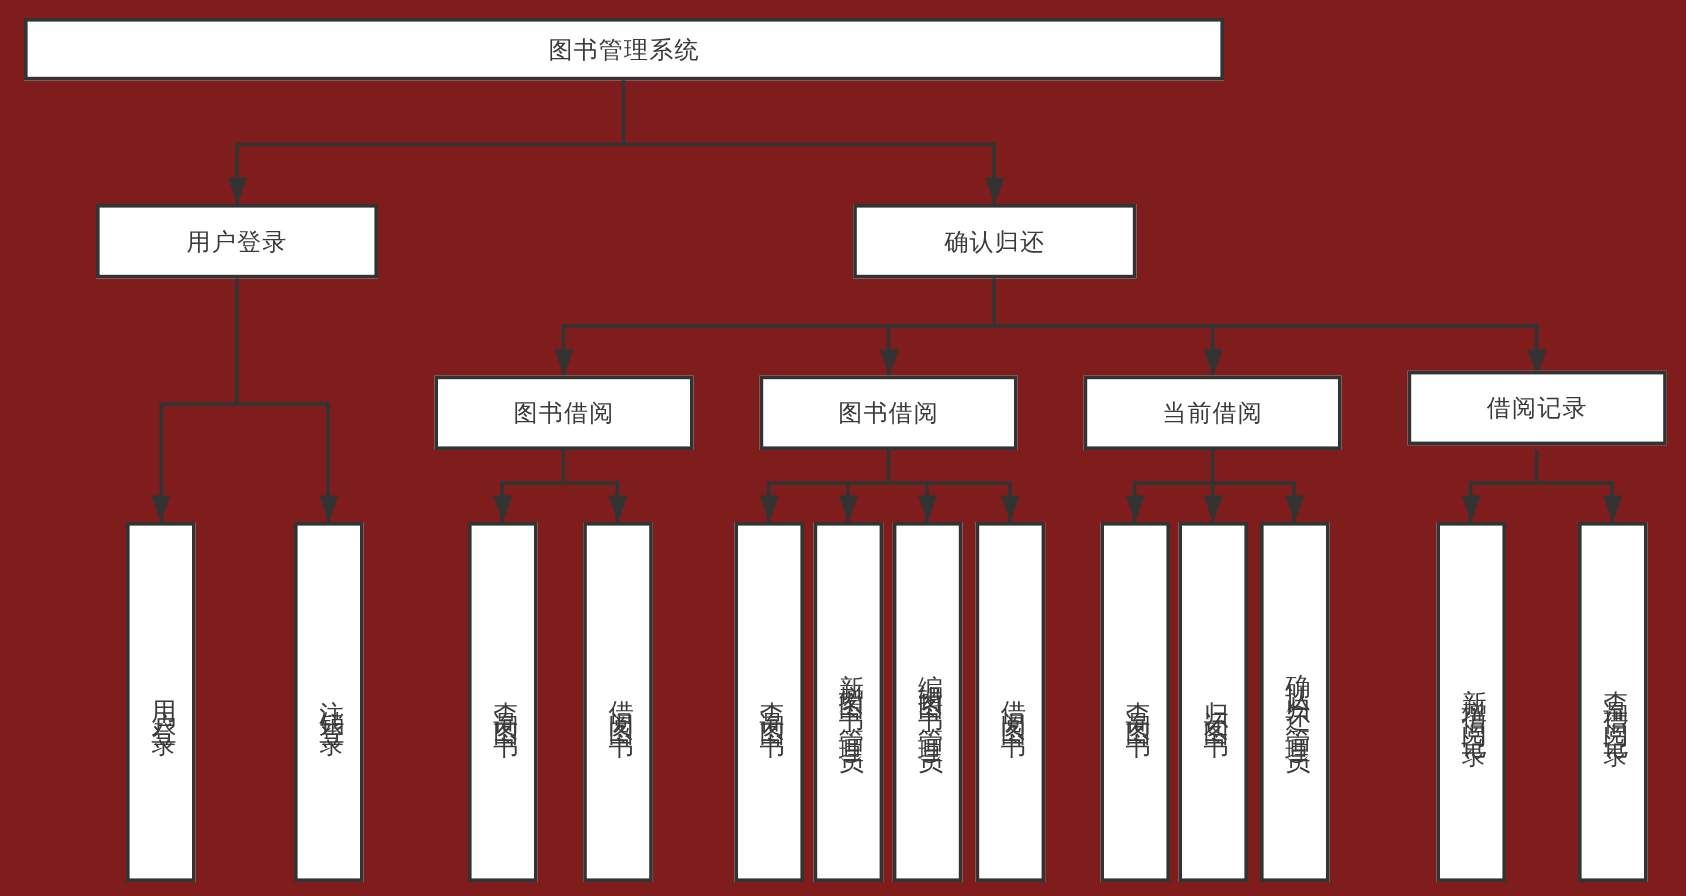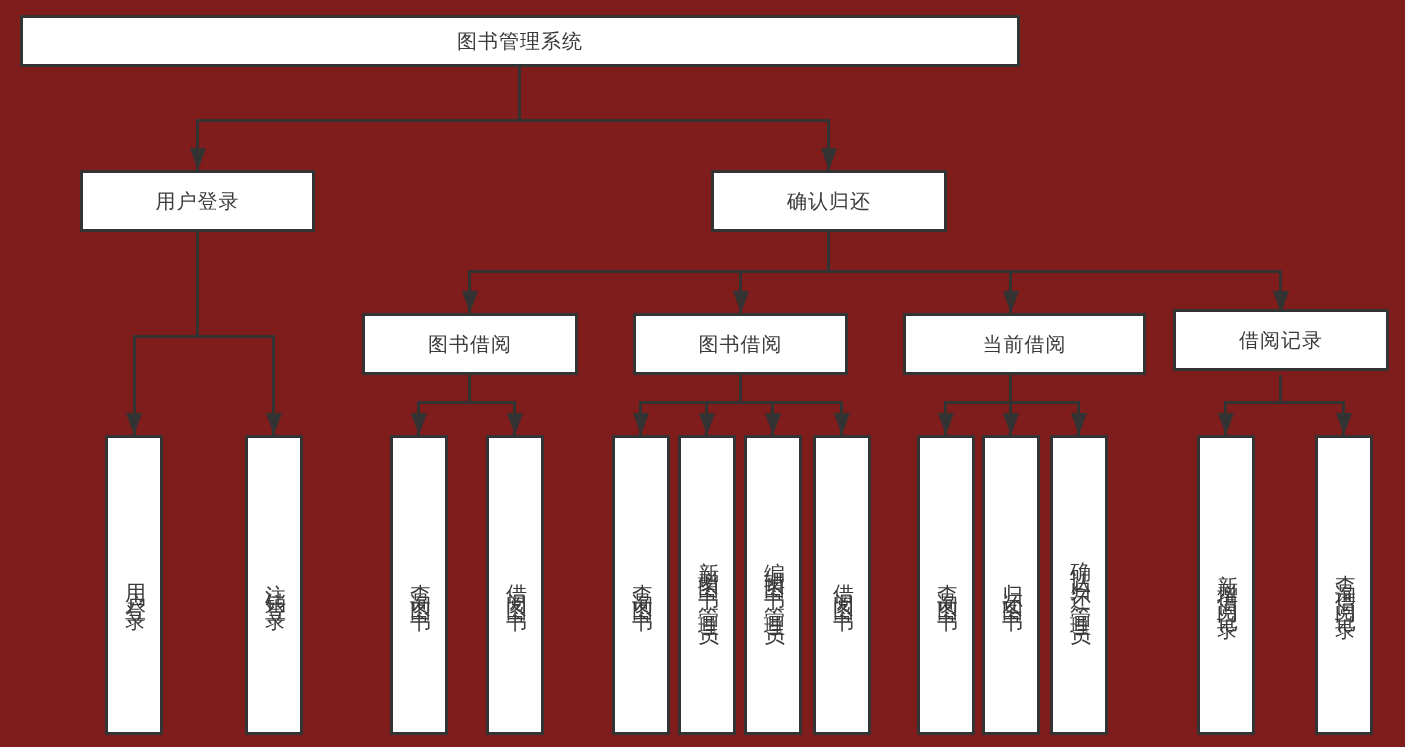--- a/index.html
+++ b/index.html
@@ -73,21 +73,21 @@
   <div class="arrowhead" style="left:1003px;top:291px"></div>
   <div class="vline" style="left:1279px;top:270px;height:43px"></div>
   <div class="arrowhead" style="left:1273px;top:291px"></div>
 
   <div class="node hnode" style="left:362px;top:313px;width:216px;height:62px">
     <span>图书借阅</span>
   </div>
   <div class="node hnode" style="left:633px;top:313px;width:215px;height:62px">
     <span>图书借阅</span>
   </div>
-  <div class="node hnode" style="left:903px;top:313px;width:243px;height:62px">
+  <div class="node hnode" style="left:903px;top:313px;width:215px;height:62px">
     <span>当前借阅</span>
   </div>
   <div class="node hnode" style="left:1173px;top:309px;width:216px;height:62px">
     <span>借阅记录</span>
   </div>
 
   <div class="vline" style="left:468px;top:375px;height:26px"></div>
   <div class="hline" style="left:417px;top:401px;width:99px"></div>
   <div class="vline" style="left:417px;top:401px;height:34px"></div>
   <div class="arrowhead" style="left:411px;top:413px"></div>

